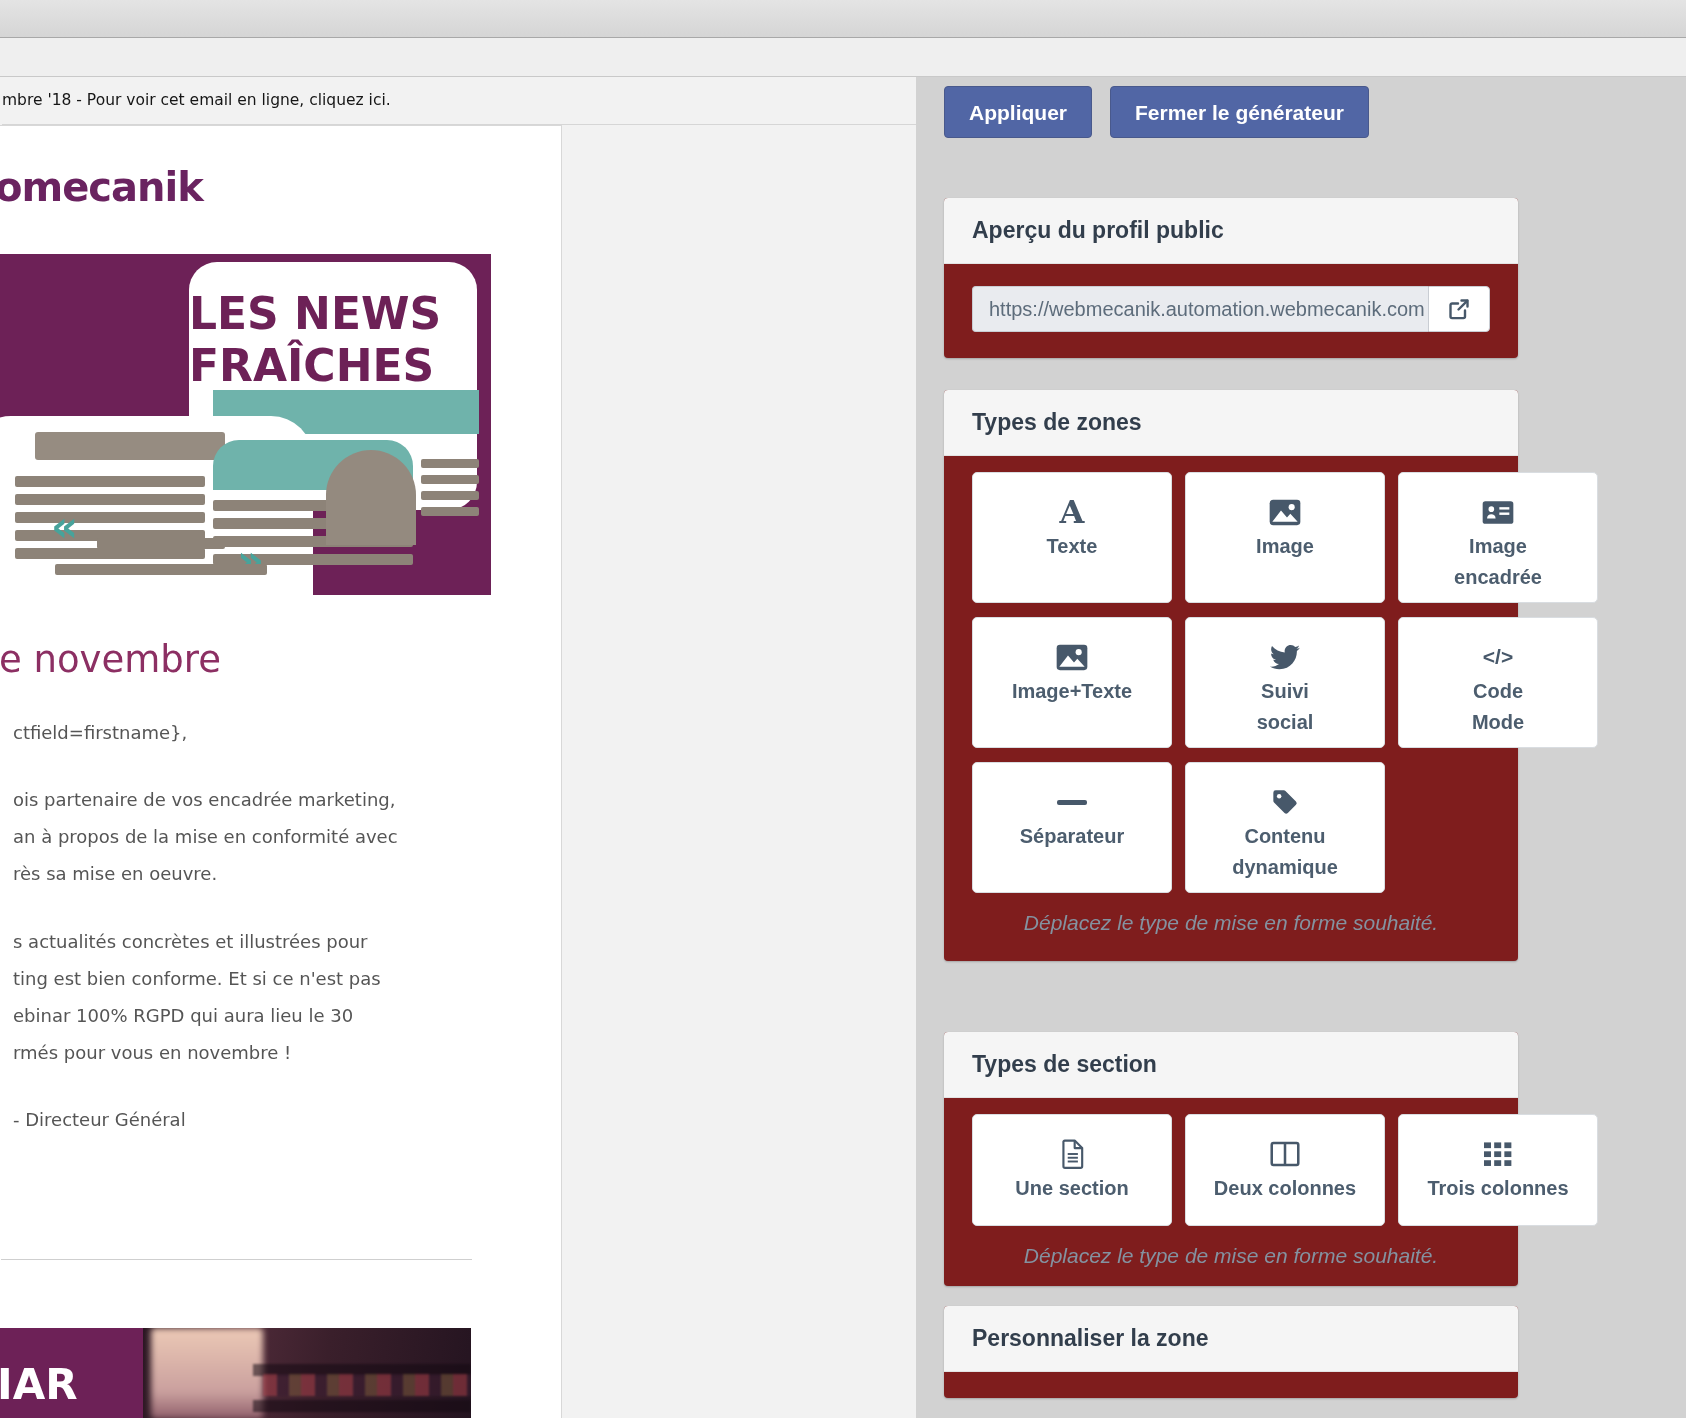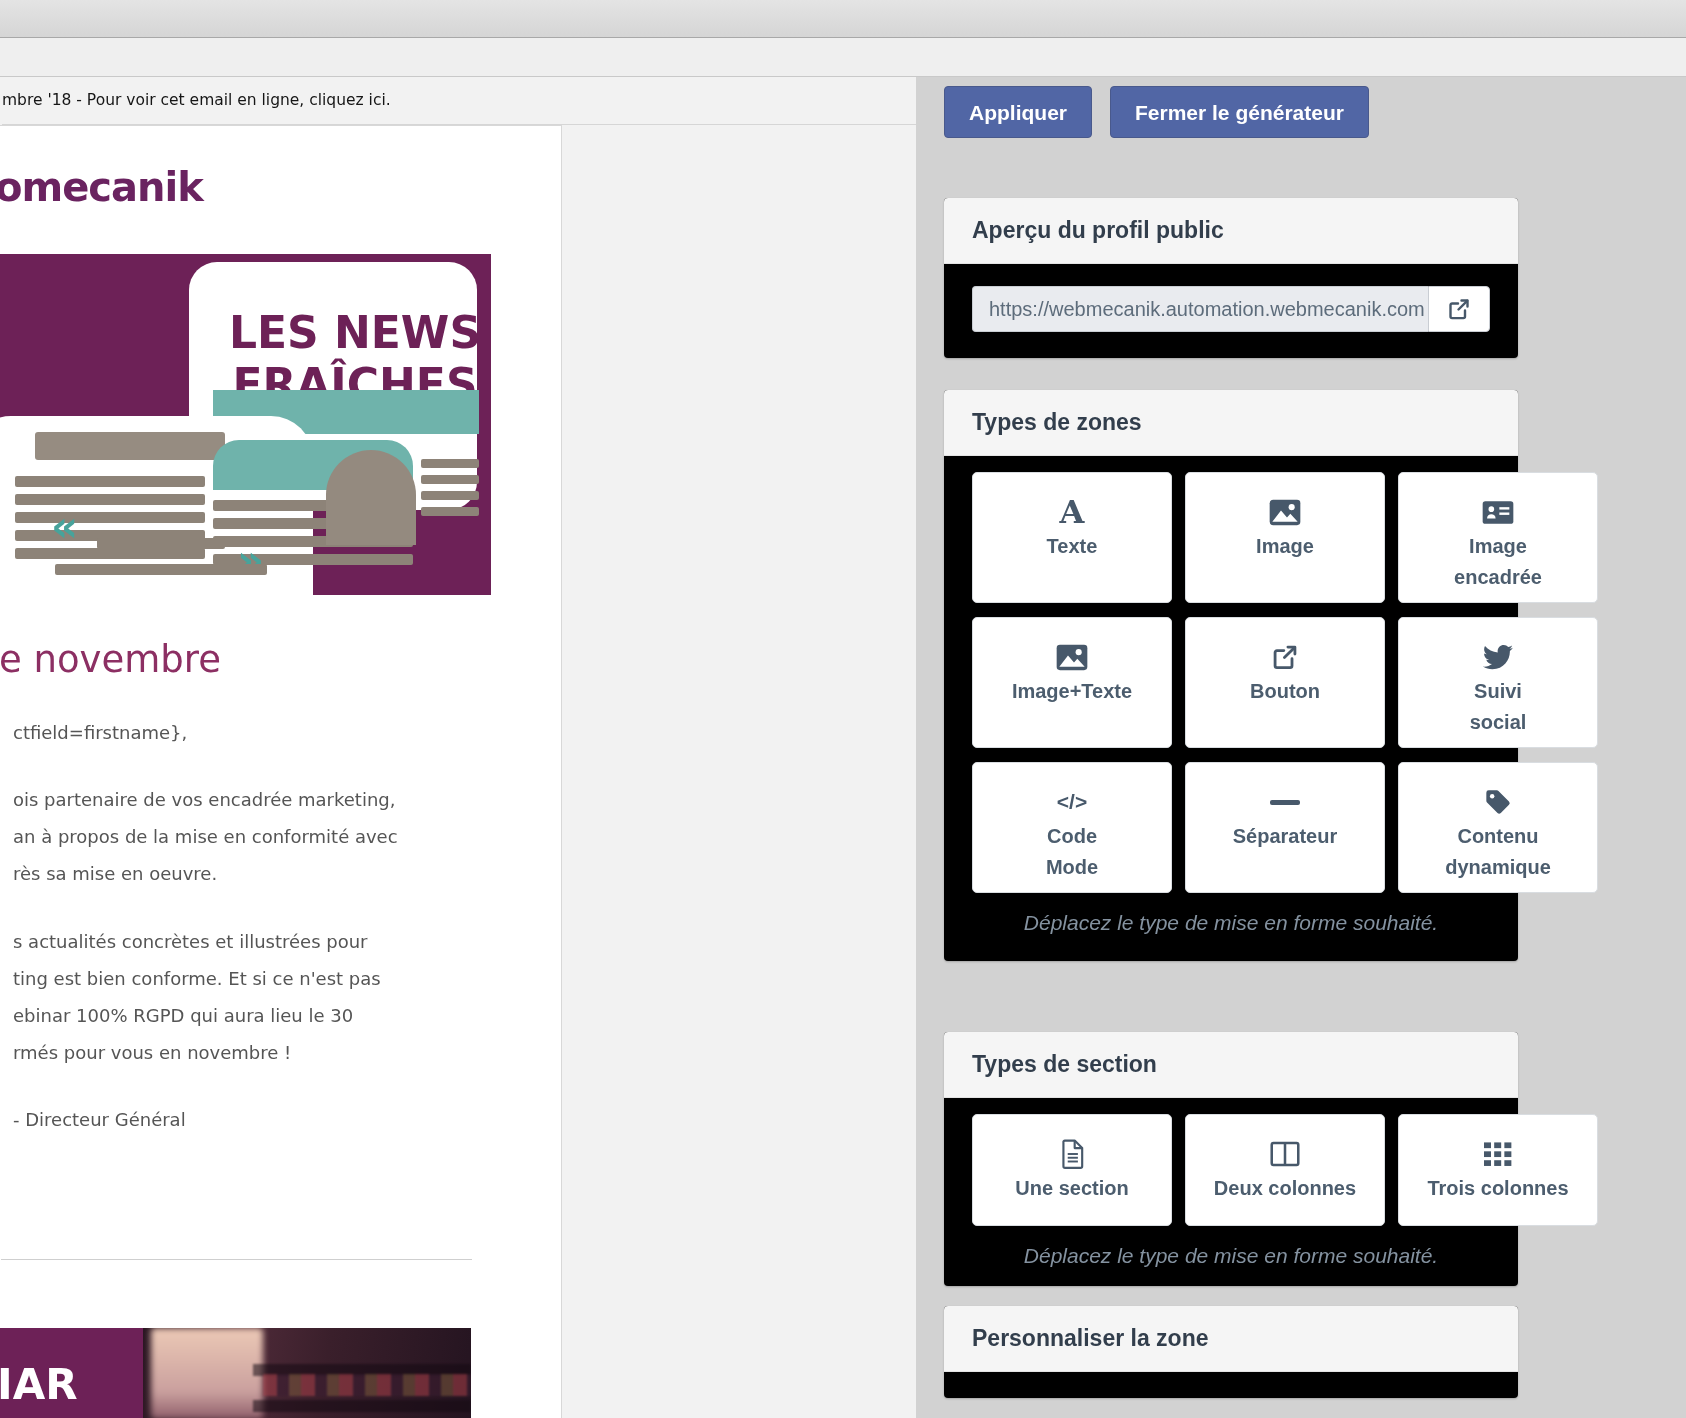--- a/index.html
+++ b/index.html
@@ -18,22 +18,22 @@
   #left-bg{left:0;top:77px;width:916px;height:1341px;background:#f2f2f2;}
   #preheader{left:2px;top:77px;width:914px;height:47px;border-bottom:1px solid #d6d6d6;
              font-size:15.5px;color:#161616;line-height:47px;white-space:nowrap;font-family:"DejaVu Sans",sans-serif;}
   #sheet{left:-20px;top:125px;width:580px;height:1293px;background:#fff;border:1px solid #d8d8d8;
          overflow:hidden;font-family:"DejaVu Sans",sans-serif;}
   #logo{left:14px;top:38px;font-size:40px;font-weight:bold;color:#6a2360;letter-spacing:-1px;}
 
   
   #hero{left:-30px;top:128px;width:540px;height:341px;background:#6d2157;overflow:hidden;}
   #hero-box{position:absolute;left:238px;top:8px;width:288px;height:248px;background:#fff;border-radius:28px;}
-  #hero-title{position:absolute;left:238px;top:34px;width:332px;text-align:center;color:#6d2157;
-              font-size:44px;font-weight:bold;line-height:52px;letter-spacing:0;margin-top:19px;}
+  #hero-title{position:absolute;left:238px;top:34px;width:332px;text-align:left;color:#6d2157;
+              font-size:44px;font-weight:bold;line-height:52px;letter-spacing:0;}
   .teal{background:#6fb3ab;}
   #bandA{position:absolute;left:262px;top:136px;width:266px;height:44px;}
   #paperL{position:absolute;left:18px;top:162px;width:344px;height:179px;background:#fff;border-radius:42px 42px 0 0;}
   .gbar{position:absolute;background:#8d8378;border-radius:2px;height:11px;}
   #headline{position:absolute;left:84px;top:178px;width:190px;height:28px;background:#968c81;border-radius:3px;}
   #col2-teal{position:absolute;left:262px;top:186px;width:200px;height:50px;border-radius:26px 26px 0 0;}
   #curl{position:absolute;left:375px;top:196px;width:90px;height:95px;background:#948a7f;border-radius:48px 48px 0 0;}
   .chev{position:absolute;color:#47a39b;font-size:42px;font-weight:bold;line-height:30px;}
 
   
@@ -50,21 +50,21 @@
   #lamp{position:absolute;left:8px;top:0;width:112px;height:91px;border-radius:4px;filter:blur(3px);
         background:linear-gradient(180deg,#ecc9b6,#caa09e 70%,#8f5f6b);}
   .shelf{position:absolute;left:110px;width:218px;height:12px;background:rgba(20,10,18,.55);filter:blur(1px);}
   #books{position:absolute;left:120px;top:46px;width:208px;height:22px;filter:blur(1px);
          background:repeating-linear-gradient(90deg,rgba(170,64,74,.55) 0 14px,rgba(60,30,50,.55) 14px 26px,rgba(130,95,62,.5) 26px 38px);}
 
   
   #panel{left:916px;top:77px;width:770px;height:1341px;background:#d2d2d2;}
   .btn{position:absolute;top:86px;height:52px;line-height:52px;padding:0 24px;background:#5166a5;
        border:1px solid #49598c;border-radius:4px;color:#fff;font-size:21px;font-weight:bold;cursor:pointer;}
-  .card{position:absolute;left:944px;width:574px;background:#000000;border-radius:4px;box-shadow:0 1px 2px rgba(0,0,0,.22);}
+  .card{position:absolute;left:944px;width:574px;background:#7f1d1d;border-radius:4px;box-shadow:0 1px 2px rgba(0,0,0,.22);}
   .card-h{background:#f5f5f5;border-bottom:1px solid #e3e3e3;border-radius:4px 4px 0 0;padding:19px 28px;}
   .card-title{font-size:23px;font-weight:bold;color:#323e4c;}
   .card-b{padding:22px 28px 26px 28px;}
   .inp-group{display:flex;height:46px;}
   .url-val{flex:1;background:#e9ebef;border:1px solid #c9cdd3;border-right:0;border-radius:4px 0 0 4px;
            font-size:20px;color:#5d6c7b;line-height:44px;padding:0 16px;white-space:nowrap;overflow:hidden;}
   .open-btn{width:60px;border:1px solid #c9cdd3;background:#fff;border-radius:0 4px 4px 0;
             display:flex;align-items:center;justify-content:center;cursor:pointer;}
   .tile-grid{display:grid;grid-template-columns:repeat(3,200px);gap:14px 13px;}
   .tile{border:1px solid #d9dde1;border-radius:5px;background:#fff;display:flex;flex-direction:column;
@@ -233,32 +233,20 @@
             <svg width="32" height="27" viewBox="0 0 24 20" fill="#47586a">
               <rect x="0.5" y="0.5" width="23" height="19" rx="2.5"></rect>
               <circle cx="17" cy="6" r="2.3" fill="#fff"></circle>
               <path d="M2.5 17 L9 8.5 L13.5 13.8 L16 11 L21.5 17 Z" fill="#fff"></path>
             </svg>
               </span>
             </div>
           <div class="tile-lab">Image+Texte</div>
         </div>
 
-        <div class="tile">
-          <div class="tile-ico">
-              <span>
-            <svg width="28" height="28" viewBox="0 0 24 24" fill="none" stroke="#47586a" stroke-width="2.4" stroke-linecap="round" stroke-linejoin="round">
-              <path d="M14.5 3.5h6v6"></path>
-                  <path d="M20.2 3.8 L11.5 12.5"></path>
-              <path d="M18 13.5v6a1.6 1.6 0 0 1-1.6 1.6H5.1A1.6 1.6 0 0 1 3.5 19.5V8.1a1.6 1.6 0 0 1 1.6-1.6H11"></path>
-            </svg>
-              </span>
-            </div>
-          <div class="tile-lab">Bouton</div>
-        </div>
 
         <div class="tile">
           <div class="tile-ico">
               <span>
             <svg width="30" height="30" viewBox="0 0 24 24" fill="#47586a">
               <path d="M23.9 4.6c-.9.4-1.8.7-2.8.8 1-.6 1.8-1.6 2.2-2.7-1 .6-2 1-3.1 1.2C19.3 2.9 18 2.3 16.6 2.3c-2.7 0-4.9 2.2-4.9 4.9 0 .4 0 .8.1 1.1C7.7 8.1 4.1 6.1 1.6 3.2c-.4.7-.7 1.6-.7 2.5 0 1.7.9 3.2 2.2 4.1-.8 0-1.6-.2-2.2-.6v.1c0 2.4 1.7 4.4 3.9 4.8-.4.1-.8.2-1.3.2-.3 0-.6 0-.9-.1.6 2 2.4 3.4 4.6 3.4-1.7 1.3-3.8 2.1-6.1 2.1-.4 0-.8 0-1.2-.1 2.2 1.4 4.8 2.2 7.6 2.2 9.1 0 14-7.5 14-14v-.6c1-.7 1.8-1.6 2.4-2.6z"></path>
             </svg>
               </span>
             </div>
           <div class="tile-lab">Suivi

